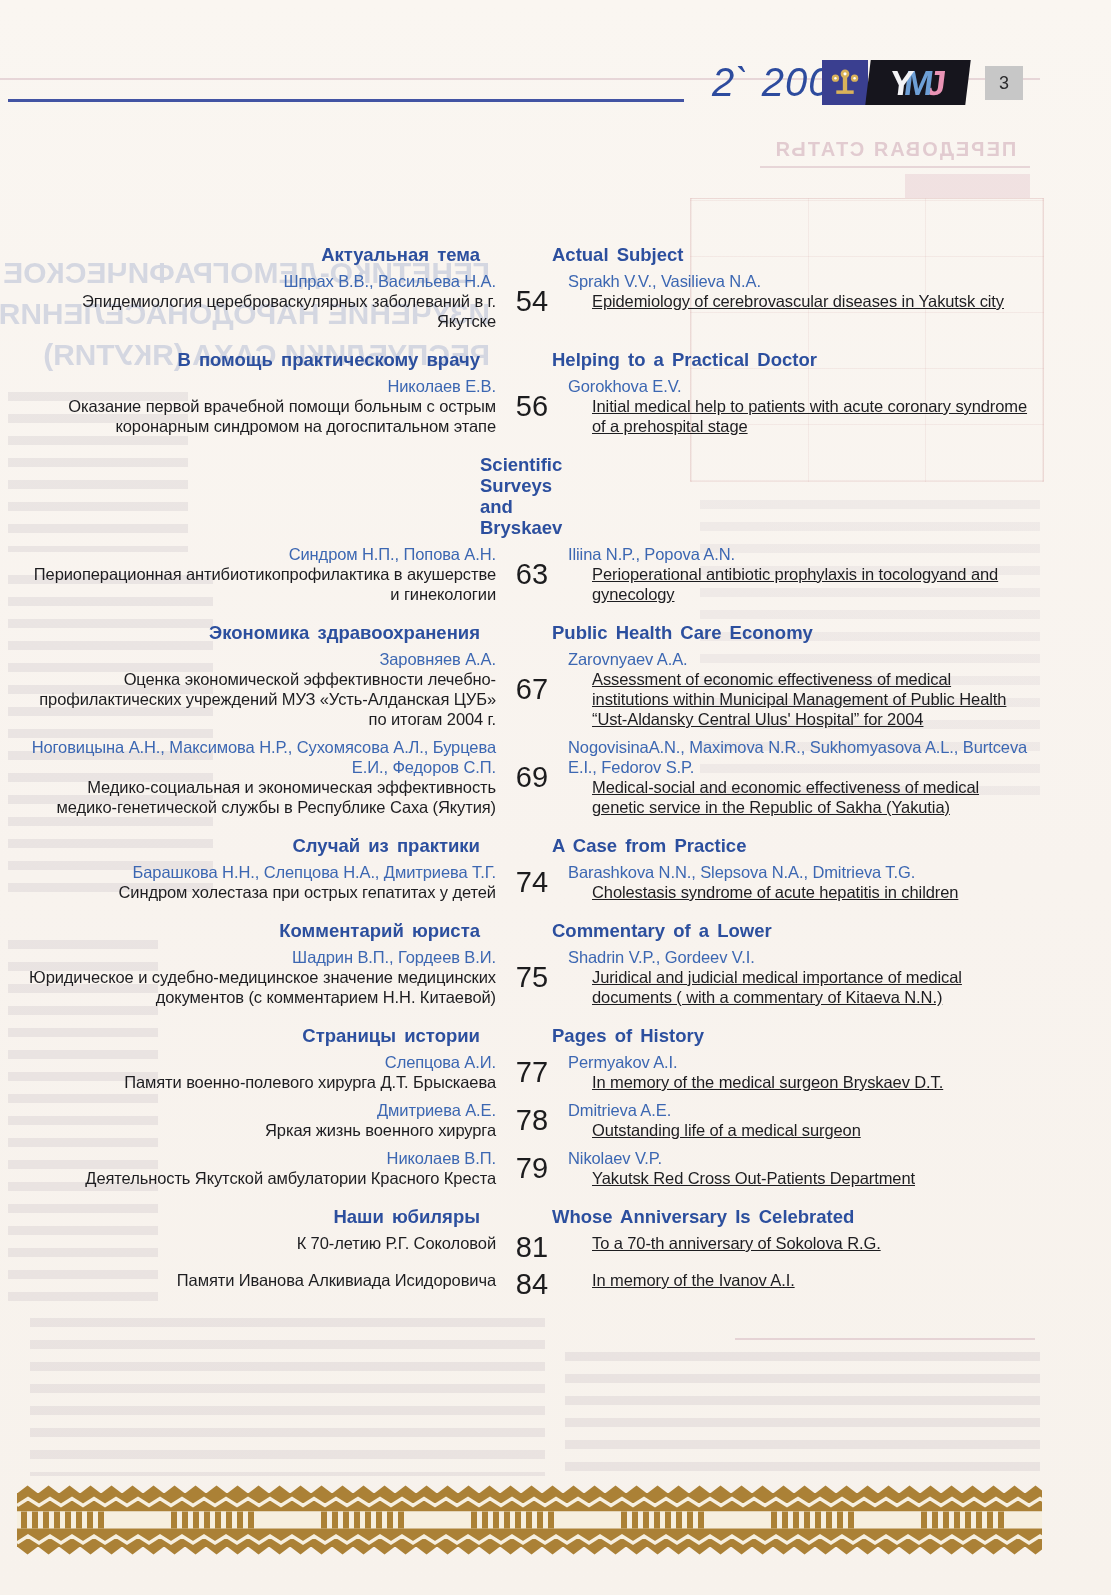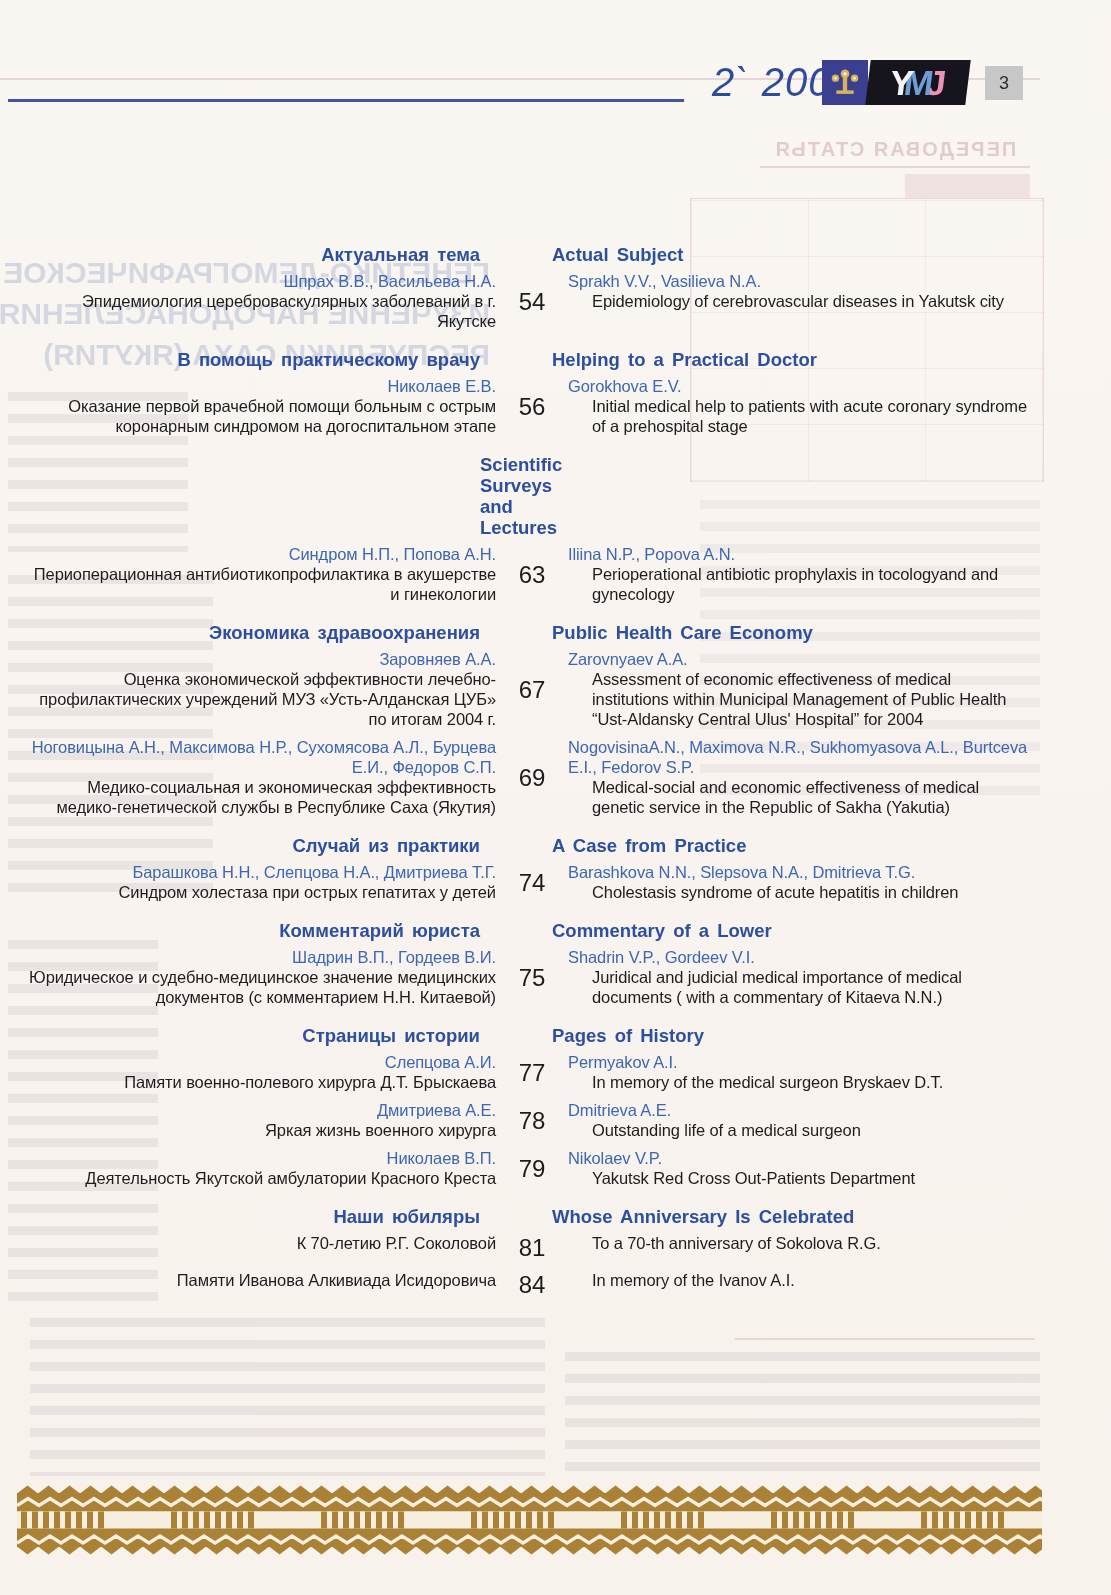--- a/index.html
+++ b/index.html
@@ -44,22 +44,22 @@
   .sect-row,.entry{display:grid;grid-template-columns:472px 72px 1fr;}
   .sect-row{margin:18px 0 6px;align-items:center;}
   .sect-row:first-child{margin-top:0;}
   .entry{margin:0 16px 8px;}
   .sh{font-weight:bold;font-size:18.5px;line-height:21px;color:#2c4f9e;word-spacing:3px;}
   .ru{text-align:right;}
   .en{text-align:left;}
   .cell{font-size:16.5px;line-height:20px;letter-spacing:-0.1px;}
   .authors{color:#3c67b2;}
   .title{color:#1d1d20;}
-  .en .t-ind{padding-left:24px;}
-  .pg{display:flex;align-items:center;justify-content:center;font-size:24px;color:#1c1c1e;
+  .en .t-ind{padding-left:24px;text-decoration:underline;}
+  .pg{display:flex;align-items:center;justify-content:center;font-size:29px;color:#1c1c1e;
       line-height:29px;}
 
   
   .ornament{position:absolute;left:17px;top:1485px;width:1025px;height:70px;z-index:2;}
 </style>
 </head>
 <body>
 
 <div class="page">
 
@@ -134,21 +134,21 @@
           <div class="title">Оказание первой врачебной помощи больным с острым коронарным синдромом на догоспитальном этапе</div>
         </div>
         <div class="pg">56</div>
         <div class="cell en">
           <div class="authors">Gorokhova E.V.</div>
           <div class="title t-ind">Initial medical help to patients with acute coronary syndrome of a prehospital stage</div>
         </div>
       </div>
       <div class="sect-row">
         <div class="pg"></div>
-        <div class="sh en">Scientific Surveys and Lectures</div>
+        <div class="sh en">Scientific Surveys and Bryskaev</div>
       </div>
       <div class="entry">
         <div class="cell ru">
           <div class="authors">Синдром Н.П., Попова А.Н.</div>
           <div class="title">Периоперационная антибиотикопрофилактика в акушерстве и гинекологии</div>
         </div>
         <div class="pg">63</div>
         <div class="cell en">
           <div class="authors">Iliina N.P., Popova A.N.</div>
           <div class="title t-ind">Perioperational antibiotic prophylaxis in tocologyand and gynecology</div>

